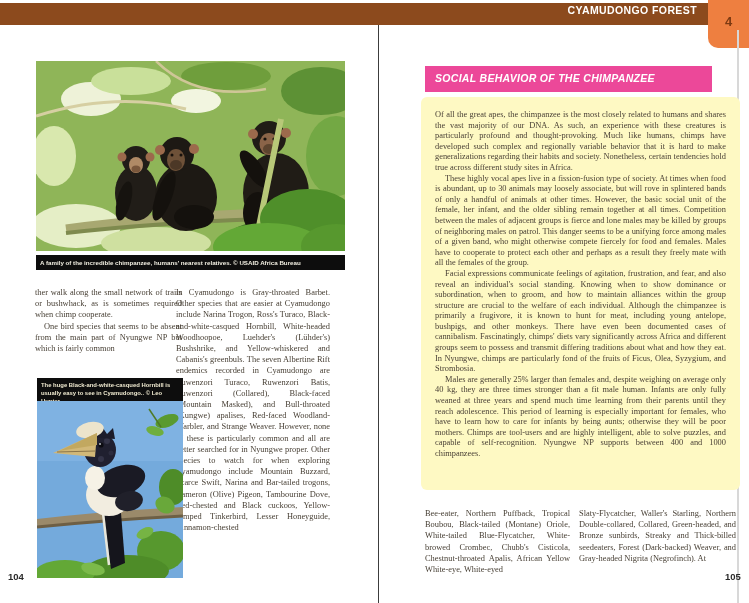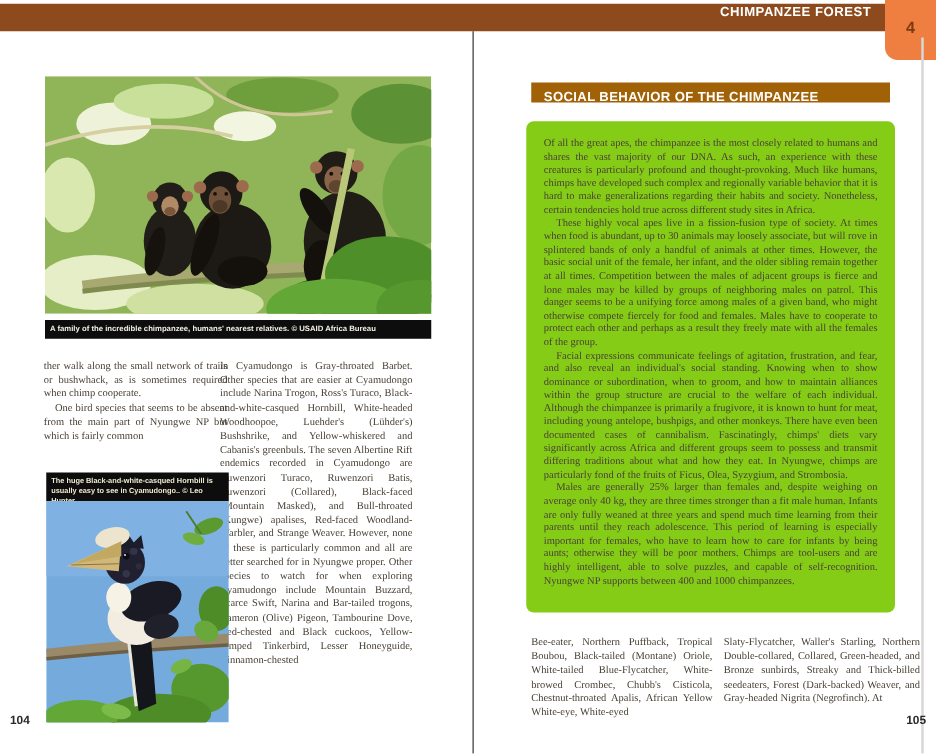--- a/index.html
+++ b/index.html
@@ -35,39 +35,39 @@
         color:#efe9cf;}
 
   
   .body-text{font-size:8.4px;line-height:11.2px;text-align:justify;color:#463e33;}
   .body-text p{margin:0;}
   .body-text p.indent{text-indent:9px;}
   #lp-col1{left:35px;top:287px;width:147px;}
   #lp-col2{left:176px;top:287px;width:154px;height:292px;overflow:hidden;}
 
   
-  #section-heading{left:425px;top:66px;width:287px;height:16px;background:#a16207;}
+  #section-heading{left:425px;top:66px;width:287px;height:26px;background:#ec4899;font-style:italic;}
   #section-heading span{display:block;padding:6px 0 0 10px;font-family:"Liberation Sans",sans-serif;
         font-weight:bold;font-size:10.5px;color:#ffffff;letter-spacing:.3px;}
-  #info-box{left:421px;top:97px;width:295px;height:393px;background:#84cc16;
+  #info-box{left:421px;top:97px;width:319px;height:393px;background:#fef9c3;
         border-radius:6px;overflow:hidden;}
   #info-box .inner{padding:13px 14px 10px;font-size:8.4px;line-height:10.6px;
         text-align:justify;color:#4a4136;}
   #info-box p{margin:0;}
   #info-box p.indent{text-indent:10px;}
   #rp-col1{left:425px;top:508px;width:145px;}
   #rp-col2{left:579px;top:508px;width:157px;}
 </style>
 </head>
 <body>
 
 <div id="page">
 
   <div class="abs" id="header-bar"></div>
-  <div class="abs" id="header-title">CHIMPANZEE FOREST</div>
+  <div class="abs" id="header-title">CYAMUDONGO FOREST</div>
   <div class="abs" id="chapter-tab">
     <div class="abs" id="chapter-num">4</div>
   </div>
 
   <div class="abs" id="spine"></div>
   <div class="abs" id="right-edge"></div>
 
   <div class="abs" id="chimp-photo">
     <svg width="309" height="190" viewBox="0 0 309 190">
       <rect width="309" height="190" fill="#8fb558"></rect>

